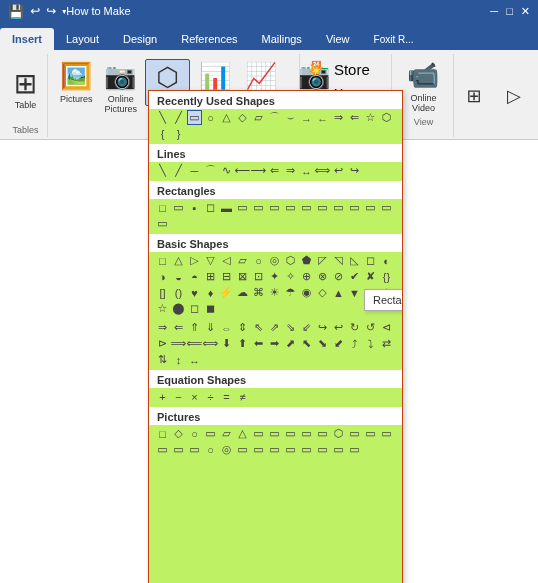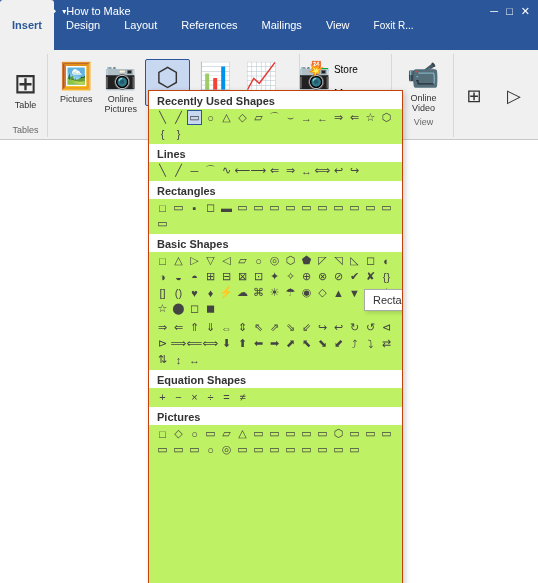--- a/index.html
+++ b/index.html
@@ -17,21 +17,21 @@
     }
 
     
     #ribbon-tabs {
       background: #2b579a;
       display: flex;
       height: 28px;
       align-items: flex-end;
     }
     .ribbon-tab {
-      padding: 19px 12px;
+      padding: 5px 12px;
       color: white;
       cursor: pointer;
       font-size: 11px;
       border-radius: 3px 3px 0 0;
       margin-bottom: 0;
       white-space: nowrap;
       margin-top: 36px;
     }
     .ribbon-tab.active {
       background: #f0f0f0;
@@ -215,22 +215,22 @@
   </div>
   <div style="display:flex;gap:8px;">
     <span style="cursor:pointer;">─</span>
     <span style="cursor:pointer;">□</span>
     <span style="cursor:pointer;">✕</span>
   </div>
 </div>
 
 <div id="ribbon-tabs">
   <div class="ribbon-tab active">Insert</div>
+  <div class="ribbon-tab">Layout</div>
   <div class="ribbon-tab">Design</div>
-  <div class="ribbon-tab">Layout</div>
   <div class="ribbon-tab">References</div>
   <div class="ribbon-tab">Mailings</div>
   <div class="ribbon-tab">View</div>
   <div class="ribbon-tab" style="font-size:10px;">Foxit R...</div>
 </div>
 
 <div id="ribbon-body">
 
   <div class="ribbon-group" style="min-width:44px;">
     <div class="ribbon-group-buttons">
@@ -282,21 +282,21 @@
       </div>
     </div>
     <div style="position:absolute;bottom:2px;left:0;right:0;text-align:center;">
       <span style="font-size:9px;color:#666;"></span>
     </div>
   </div>
 
   <div class="ribbon-group-store">
     <div class="store-row">
       <span style="font-size:16px;">🏪</span>
-      <span style="font-size:10px;text-align:right;">Store</span>
+      <span style="font-size:15px;text-align:right;">Store</span>
     </div>
     <div class="store-row" style="margin-top:4px;">
       <span style="font-size:16px;">🔌</span>
       <span style="font-size:11px;">My Add-Ins</span>
       <span style="font-size:8px;margin-left:2px;">▾</span>
     </div>
     <div style="margin-top:auto;">
       <span style="font-size:9px;color:#666;"></span>
     </div>
   </div>

